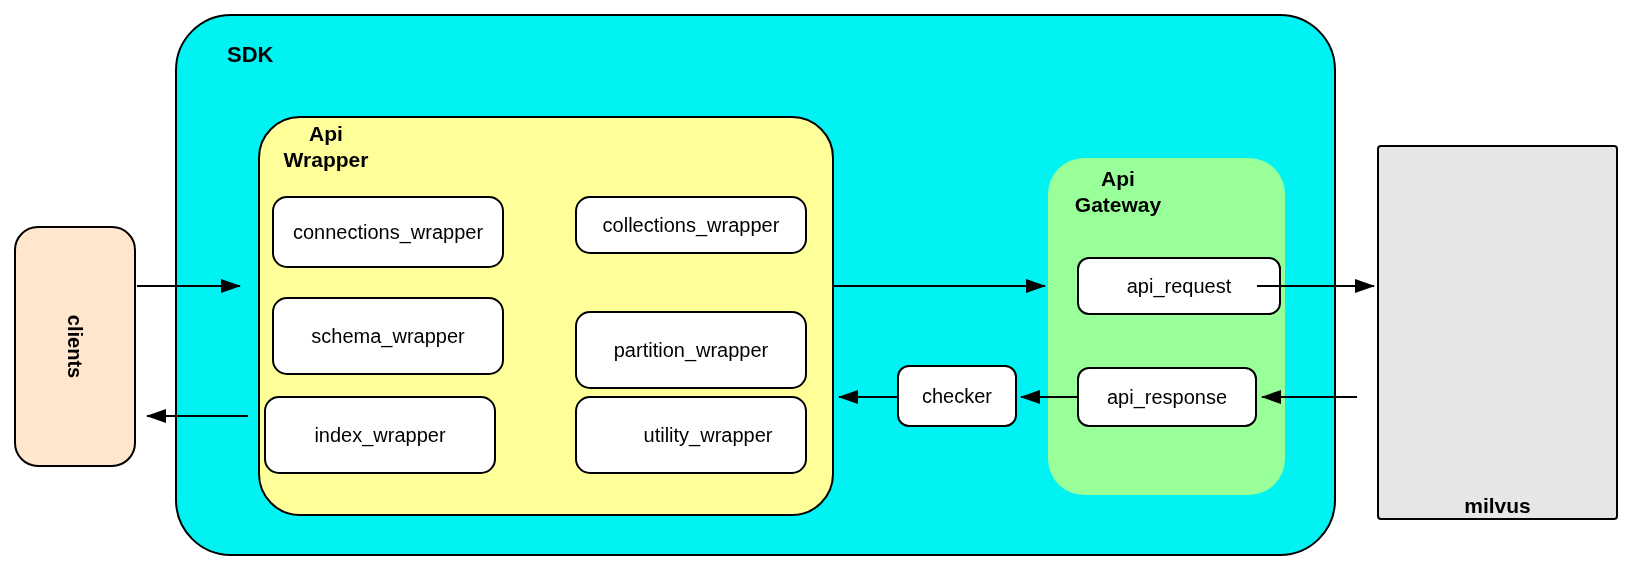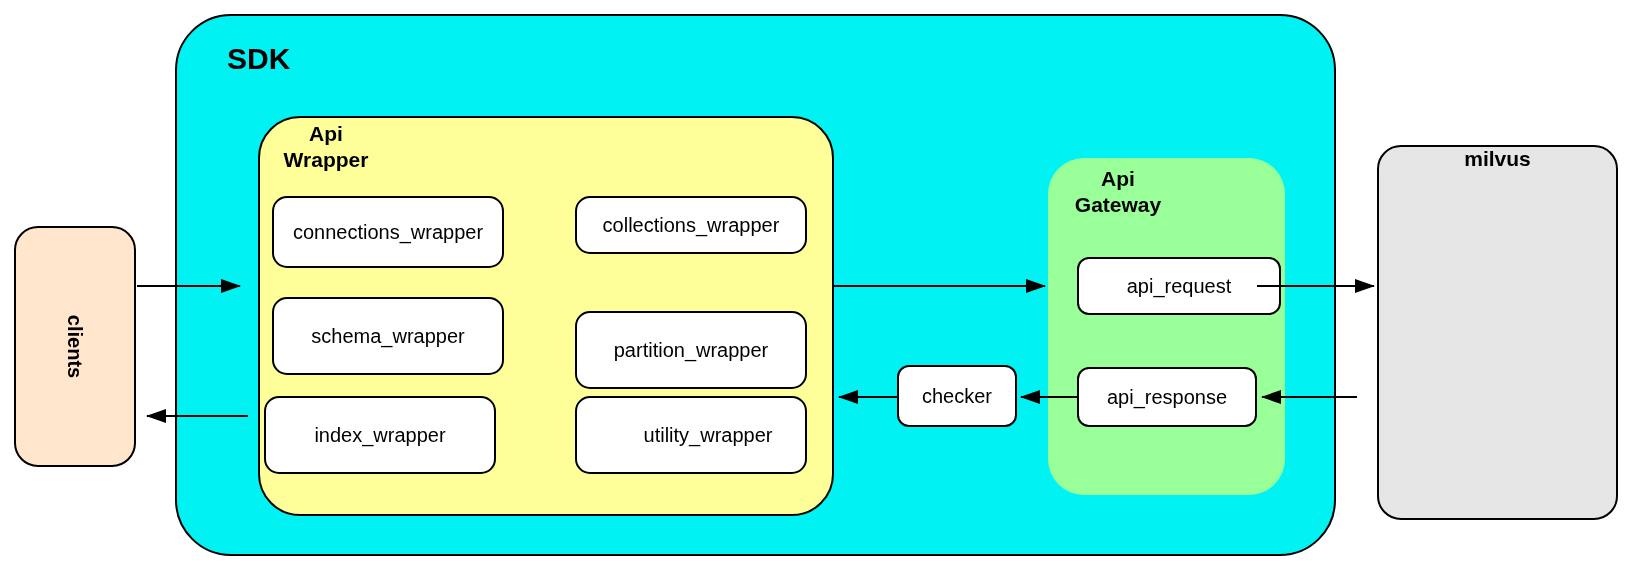--- a/index.html
+++ b/index.html
@@ -12,21 +12,21 @@
   }
   .node{position:absolute;box-sizing:border-box;}
   .sdk{
     left:175px;top:14px;width:1161px;height:542px;
     background:var(--sdk-fill,#00F2F2);
     border:2px solid var(--border,#000);
     border-radius:56px;
   }
   .sdk-title{
     position:absolute;left:50px;top:26px;
-    font-size:30px;font-weight:bold;color:#000;
+    font-size:22px;font-weight:bold;color:#000;
   }
   .wrapper{
     left:258px;top:116px;width:576px;height:400px;
     background:var(--wrapper-fill,#FFFF99);
     border:2px solid var(--border,#000);
     border-radius:42px;
   }
   .wrapper-title{
     position:absolute;left:0px;top:3px;width:132px;
     text-align:center;font-size:21px;font-weight:bold;
@@ -59,22 +59,22 @@
     display:flex;align-items:center;justify-content:center;
   }
   .clients .vtext{
     transform:rotate(90deg);
     font-size:20px;font-weight:bold;color:#000;white-space:nowrap;
   }
   .milvus{
     left:1377px;top:145px;width:241px;height:375px;
     background:var(--milvus-fill,#E6E6E6);
     border:2px solid var(--border,#000);
-    border-radius:24px;
-    display:flex;align-items:flex-start;justify-content:center;
+    border-radius:4px;
+    display:flex;align-items:flex-end;justify-content:center;
     font-size:21px;font-weight:bold;color:#000;
   }
   .arrows{
     position:absolute;left:0;top:0;width:1634px;height:574px;
     pointer-events:none;z-index:10;
   }
   .arrows line{stroke:var(--border,#000);stroke-width:2;}
 </style>
 </head>
 <body>

